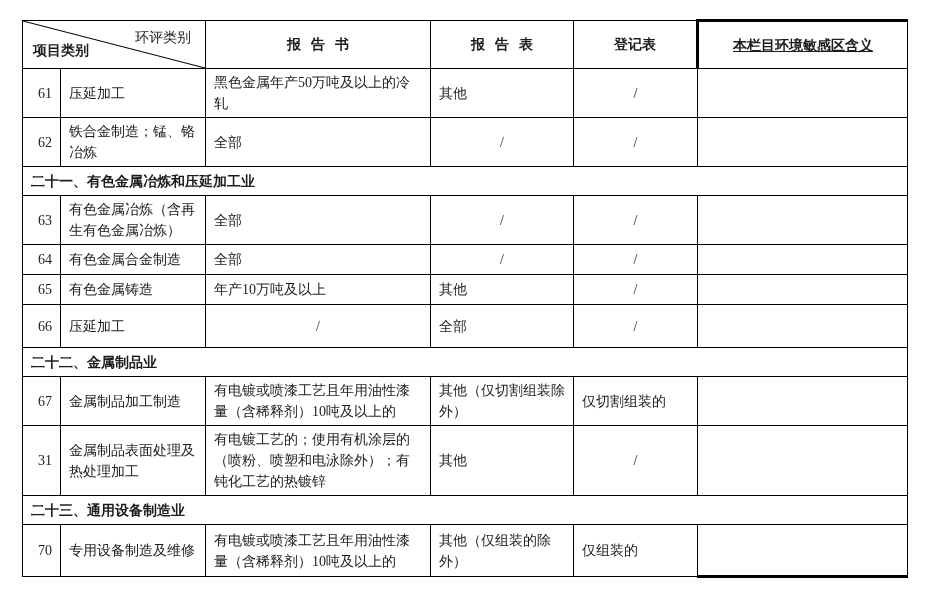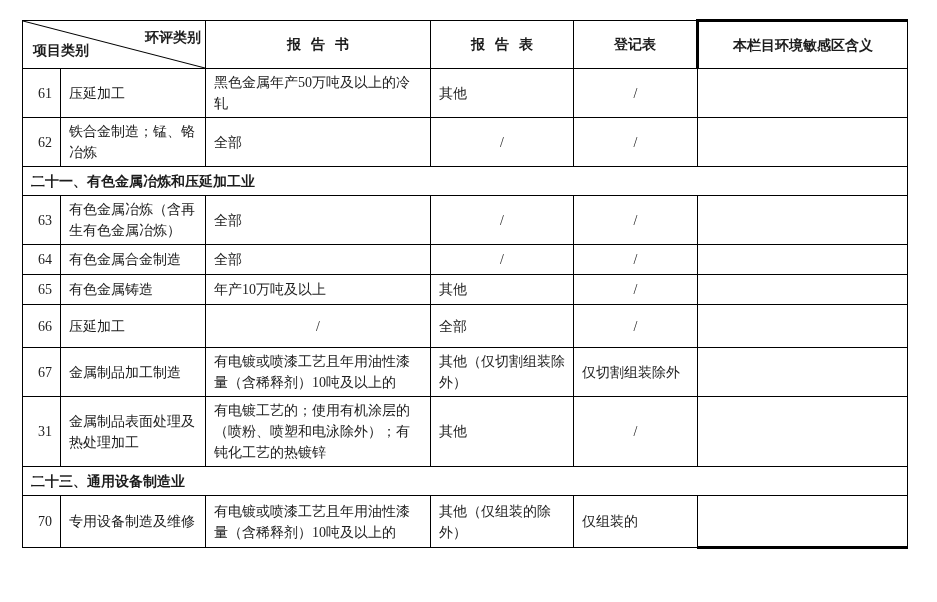--- a/index.html
+++ b/index.html
@@ -32,26 +32,26 @@
   col.c-cat { width: 145px; }
   col.c-book { width: 225px; }
   col.c-form { width: 143px; }
   col.c-reg { width: 124px; }
   col.c-sen { width: 210px; }
 
   
   .eia thead th { font-weight: bold; text-align: center; padding: 3px 4px; }
   th.diag { position: relative; padding: 0; height: 48px; }
   th.diag svg { position: absolute; left: 0; top: 0; width: 100%; height: 100%; display: block; }
-  th.diag .tr-label { position: absolute; top: 6px; right: 4px; font-weight: bold; }
+  th.diag .tr-label { position: absolute; top: 6px; right: 14px; font-weight: normal; }
   th.diag .bl-label { position: absolute; bottom: 7px; left: 10px; font-weight: bold; text-align: right; }
   .wide { letter-spacing: 10px; text-indent: 10px; font-family: Liberation Serif, serif; }
 
   
-  th.sen-head { border-top: 3px solid #000; border-left: 3px solid #000; }
+  th.sen-head { border-top: 3px solid #000; border-left: 3px solid #000; text-decoration: underline; }
   td.sen-bottom { border-bottom: 3px solid #000; }
 
   
   td.section { font-weight: bold; padding-left: 8px; }
 
   td.num { text-align: right; }
 
   
   tr.h48 td, tr.h48 th { height: 48px; }
   tr.h32 td { height: 32px; }
@@ -136,26 +136,29 @@
         <td></td>
       </tr>
       <tr class="h29">
         <td class="num">66</td>
         <td>压延加工</td>
         <td style="text-align: center;">/</td>
         <td>全部</td>
         <td style="text-align: center;">/</td>
         <td></td>
       </tr>
+      <tr class="hsec">
+        <td class="section" colspan="6">二十二、金属制品业</td>
+      </tr>
       <tr class="h48">
         <td class="num">67</td>
         <td>金属制品加工制造</td>
         <td>有电镀或喷漆工艺且年用油性漆量（含稀释剂）10吨及以上的</td>
         <td>其他（仅切割组装除外）</td>
-        <td>仅切割组装除外</td>
+        <td>仅切割组装的</td>
         <td></td>
       </tr>
       <tr class="h52">
         <td class="num">31</td>
         <td>金属制品表面处理及热处理加工</td>
         <td>有电镀工艺的；使用有机涂层的（喷粉、喷塑和电泳除外）；有钝化工艺的热镀锌</td>
         <td>其他</td>
         <td style="text-align: center;">/</td>
         <td></td>
       </tr>

